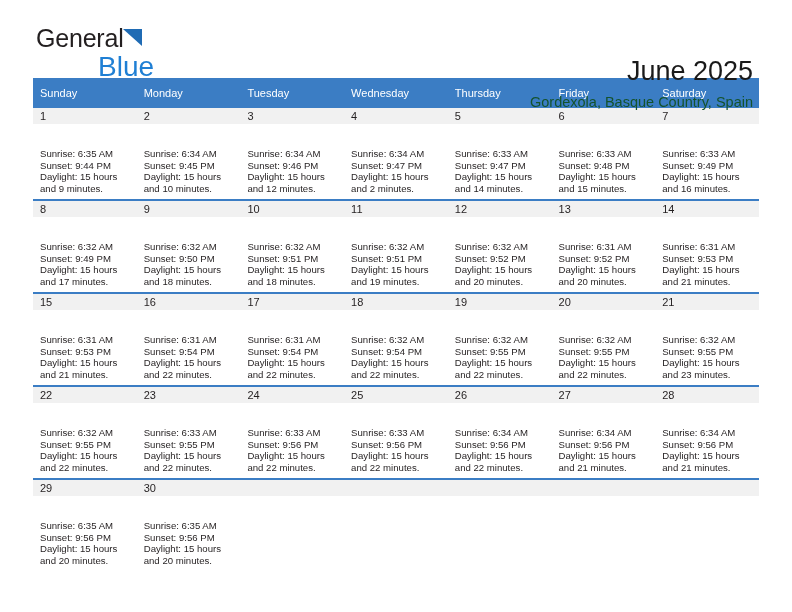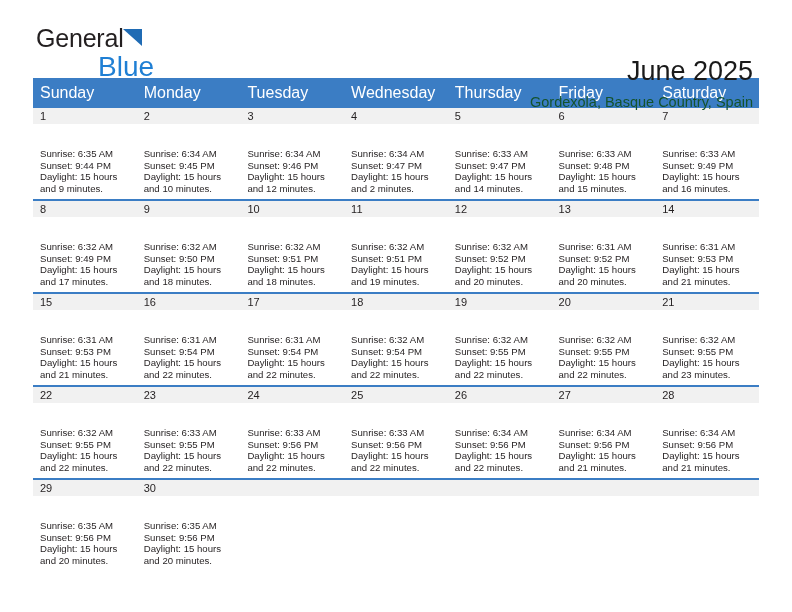--- a/index.html
+++ b/index.html
@@ -84,21 +84,21 @@
 
   
   .calendar {
     width: 726px;
     border-collapse: collapse;
     table-layout: fixed;
   }
   .calendar th {
     background: #3b7dc4;
     color: #ffffff;
-    font-size: 16px;
+    font-size: 11px;
     font-weight: normal;
     text-align: left;
     padding: 5px 0 5px 7px;
     height: 20px;
     vertical-align: middle;
     border: none;
   }
   .week-row > td {
     vertical-align: top;
     padding: 0;

